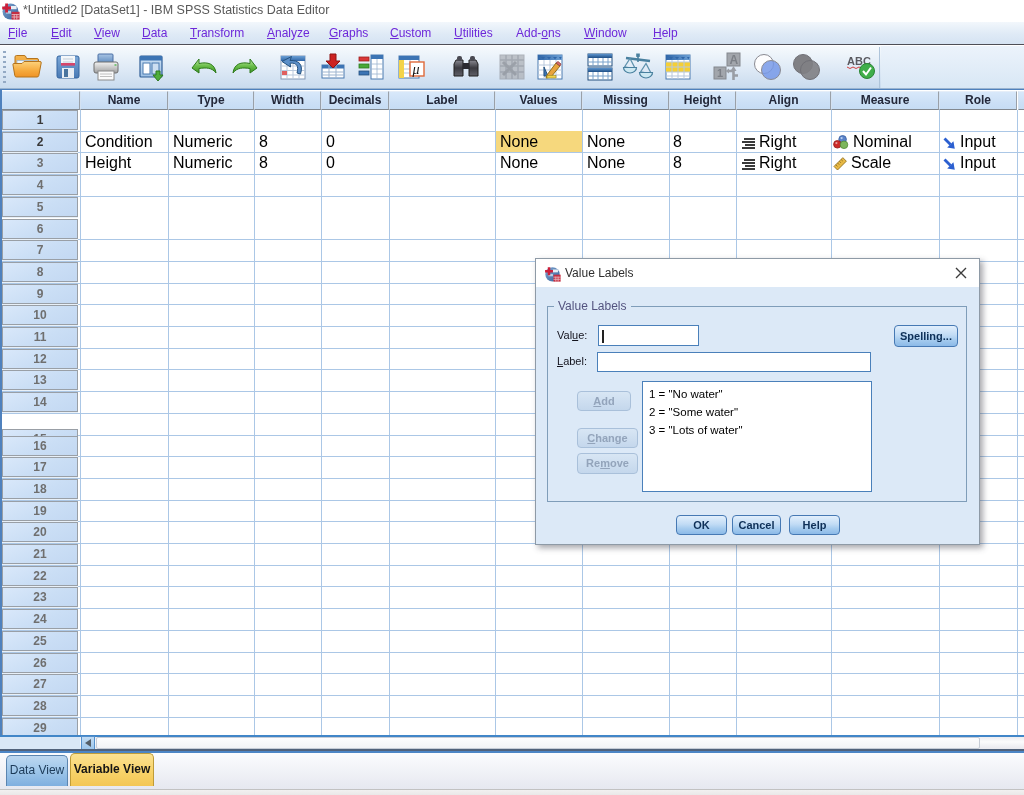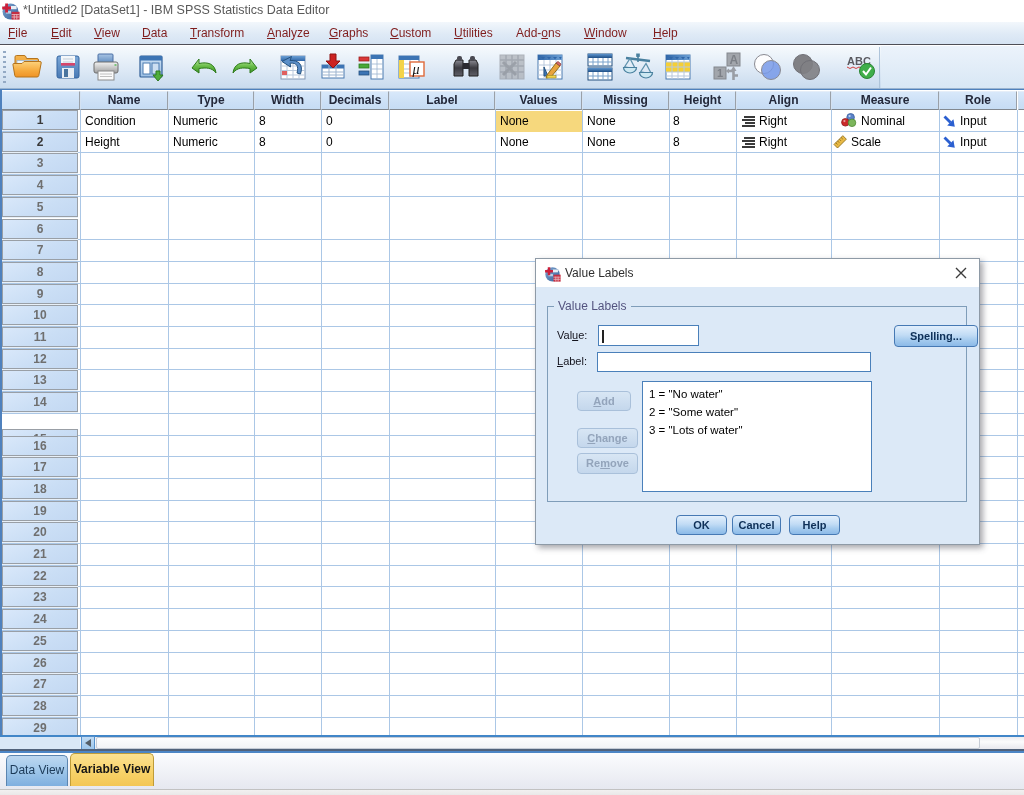--- a/index.html
+++ b/index.html
@@ -6,21 +6,21 @@
 html,body { width:1024px; height:795px; overflow:hidden; }
 body { font-family:"Liberation Sans", sans-serif; position:relative; background:#fff; }
 .abs { position:absolute; }
 
 #titlebar { left:0; top:0; width:1024px; height:22px; background:#ffffff; }
 #titletext { left:23px; top:3px; font-size:12.5px; color:#595959; }
 
 #menubar { left:0; top:22px; width:1024px; height:23px;
   background:linear-gradient(#f2f7fc, #dfeaf6 55%, #d5e3f2);
   border-bottom:1px solid #4e4e56; }
-.menuitem { position:absolute; top:26px; font-size:12px; color:#7f1d1d; }
+.menuitem { position:absolute; top:26px; font-size:12px; color:#6d28d9; }
 .menuitem u { text-decoration:underline; }
 
 #toolbar { left:0; top:46px; width:1024px; height:43px;
   background:linear-gradient(#f6fafd, #dcE8f5 60%, #c9dbee);
   border-bottom:1px solid #9ab4d0; }
 .tbicon { position:absolute; top:51px; width:32px; height:32px; }
 #tbhandle { left:3px; top:51px; width:3px; height:33px;
   background:repeating-linear-gradient(#93a9c4 0 2px, transparent 2px 5px); }
 #tbsep2 { left:879px; top:47px; width:1px; height:41px; background:#aec4da; }
 
@@ -33,21 +33,21 @@
   background:linear-gradient(#d8e8fa, #cce0f6 60%, #c6dcf4);
   border:1px solid #9aa0a8; border-top-color:#e6eef8; border-left-color:#d4e2f2;
   border-bottom-color:#82888f;
   font-size:12px; font-weight:bold; color:#23283a; text-align:center; line-height:17px; }
 .rnum { position:absolute; left:2px; width:76px; height:20px;
   background:linear-gradient(155deg, #d9e8fa, #cadef5 55%, #c3d8f2);
   border:1px solid #999fa6;
   font-size:12px; font-weight:bold; color:#6f6f6f; text-align:center; line-height:18px;
   box-shadow:0 1px 0 #e8f0f8; }
 .rnum.used { color:#3a3a3a; }
-.dcell { position:absolute; height:21px; font-size:12px; color:#000; line-height:21px; padding-left:4px; white-space:nowrap; overflow:hidden; }
+.dcell { position:absolute; height:21px; font-size:16px; color:#000; line-height:21px; padding-left:4px; white-space:nowrap; overflow:hidden;margin-top:20px; }
 .icel { display:inline-block; vertical-align:-2px; margin-right:4px; }
 
 #sbrow { left:0; top:735px; width:1024px; height:14px; background:#d9e7f6; }
 #gridbot { left:0; top:735px; width:1024px; height:2px; background:#4186c8; }
 #sbtrack { left:80px; top:737px; width:944px; height:12px; background:linear-gradient(#ececf0,#fbfbfc 40%,#e8e8ee); }
 #sbarrow { left:81px; top:736px; width:14px; height:14px; background:linear-gradient(#c2dcf4,#9ec6ec); border:1px solid #5590cc; }
 #sbarrow:after { content:""; position:absolute; left:3px; top:2px;
   border-right:6px solid #555e68; border-top:4px solid transparent; border-bottom:4px solid transparent; }
 #sbthumb { left:96px; top:737px; width:884px; height:12px; background:linear-gradient(#fdfdfe,#f2f3f6); border:1px solid #c6ccd6; border-radius:2px; }
 #tabline1 { left:0; top:749px; width:1024px; height:2px; background:#51627b; }
@@ -472,21 +472,21 @@
     <div class="dcell" style="left:583px;top:110.5px;width:82px;">None</div>
     <div class="dcell" style="left:669px;top:110.5px;width:60px;">8</div>
     <div class="dcell" style="left:738px;top:110.5px;width:92px;"><svg class="icel" width="13" height="12" viewBox="0 0 13 12">
         <g fill="#3a3a3a">
           <rect x="2" y="1" width="11" height="2"></rect>
           <rect x="0" y="4" width="13" height="2"></rect>
           <rect x="3" y="7" width="10" height="2"></rect>
           <rect x="0" y="10" width="13" height="2"></rect>
         </g>
       </svg>Right</div>
-    <div class="dcell" style="left:831px;top:110.5px;width:100px;padding-left:10px"><svg class="icel" width="16" height="14" viewBox="0 0 16 14">
+    <div class="dcell" style="left:831px;top:110.5px;width:100px;padding-left:2px"><svg class="icel" width="16" height="14" viewBox="0 0 16 14">
         <circle cx="9.6" cy="4.3" r="3.8" fill="#5b83c9" stroke="#3a5f9e" stroke-width="0.8"></circle>
         <circle cx="4.4" cy="9.3" r="3.8" fill="#cc2a2a" stroke="#8f1d1d" stroke-width="0.8"></circle>
         <circle cx="11" cy="9.8" r="3.8" fill="#7cb65c" stroke="#4f8a33" stroke-width="0.8"></circle>
         <circle cx="8.6" cy="3.1" r="1.1" fill="#b9d0ef"></circle>
         <circle cx="3.4" cy="8.1" r="1.1" fill="#e89c9c"></circle>
       </svg>Nominal</div>
     <div class="dcell" style="left:939px;top:110.5px;width:76px;"><svg class="icel" width="13" height="12" viewBox="0 0 13 12">
         <line x1="1.5" y1="1.5" x2="7.5" y2="7.5" stroke="#2b5fd0" stroke-width="2.8"></line>
         <path d="M11.8 11.8 L4.2 10.4 L10.4 4.2 Z" fill="#2b5fd0"></path>
       </svg>Input</div>
@@ -553,21 +553,21 @@
   <div id="dlgtitletext">Value Labels</div>
   <svg id="dlgx" viewBox="0 0 16 16">
       <path d="M3 3 L13 13 M13 3 L3 13" stroke="#3c3c3c" stroke-width="1.4"></path>
     </svg>
   <div id="grpbox"></div>
   <div id="grplabel">Value Labels</div>
   <div class="dlabel" style="left:21px;top:70px">Val<u>u</u>e:</div>
   <div class="dinput" style="left:62px;top:66px;width:101px;height:21px">
       <div id="caret" style="left:3px"></div>
     </div>
-  <div class="btn" style="left:358px;top:66px;width:84px;height:22px;line-height:20px">Spelling...</div>
+  <div class="btn" style="left:358px;top:66px;width:64px;height:22px;line-height:20px">Spelling...</div>
   <div class="dlabel" style="left:21px;top:96px"><u>L</u>abel:</div>
   <div class="dinput" style="left:61px;top:93px;width:274px;height:20px"></div>
   <div id="listbox">1 = "No water"<br>2 = "Some water"<br>3 = "Lots of water"</div>
   <div class="btn dis" style="left:41px;top:132px;width:54px;height:20px;line-height:18px"><u>A</u>dd</div>
   <div class="btn dis" style="left:41px;top:169px;width:61px;height:20px;line-height:18px"><u>C</u>hange</div>
   <div class="btn dis" style="left:41px;top:194px;width:61px;height:21px;line-height:19px">Re<u>m</u>ove</div>
   <div class="btn" style="left:140px;top:256px;width:51px;height:20px;line-height:18px">OK</div>
   <div class="btn" style="left:196px;top:256px;width:49px;height:20px;line-height:18px">Cancel</div>
   <div class="btn" style="left:253px;top:256px;width:51px;height:20px;line-height:18px">Help</div>
 </div>

